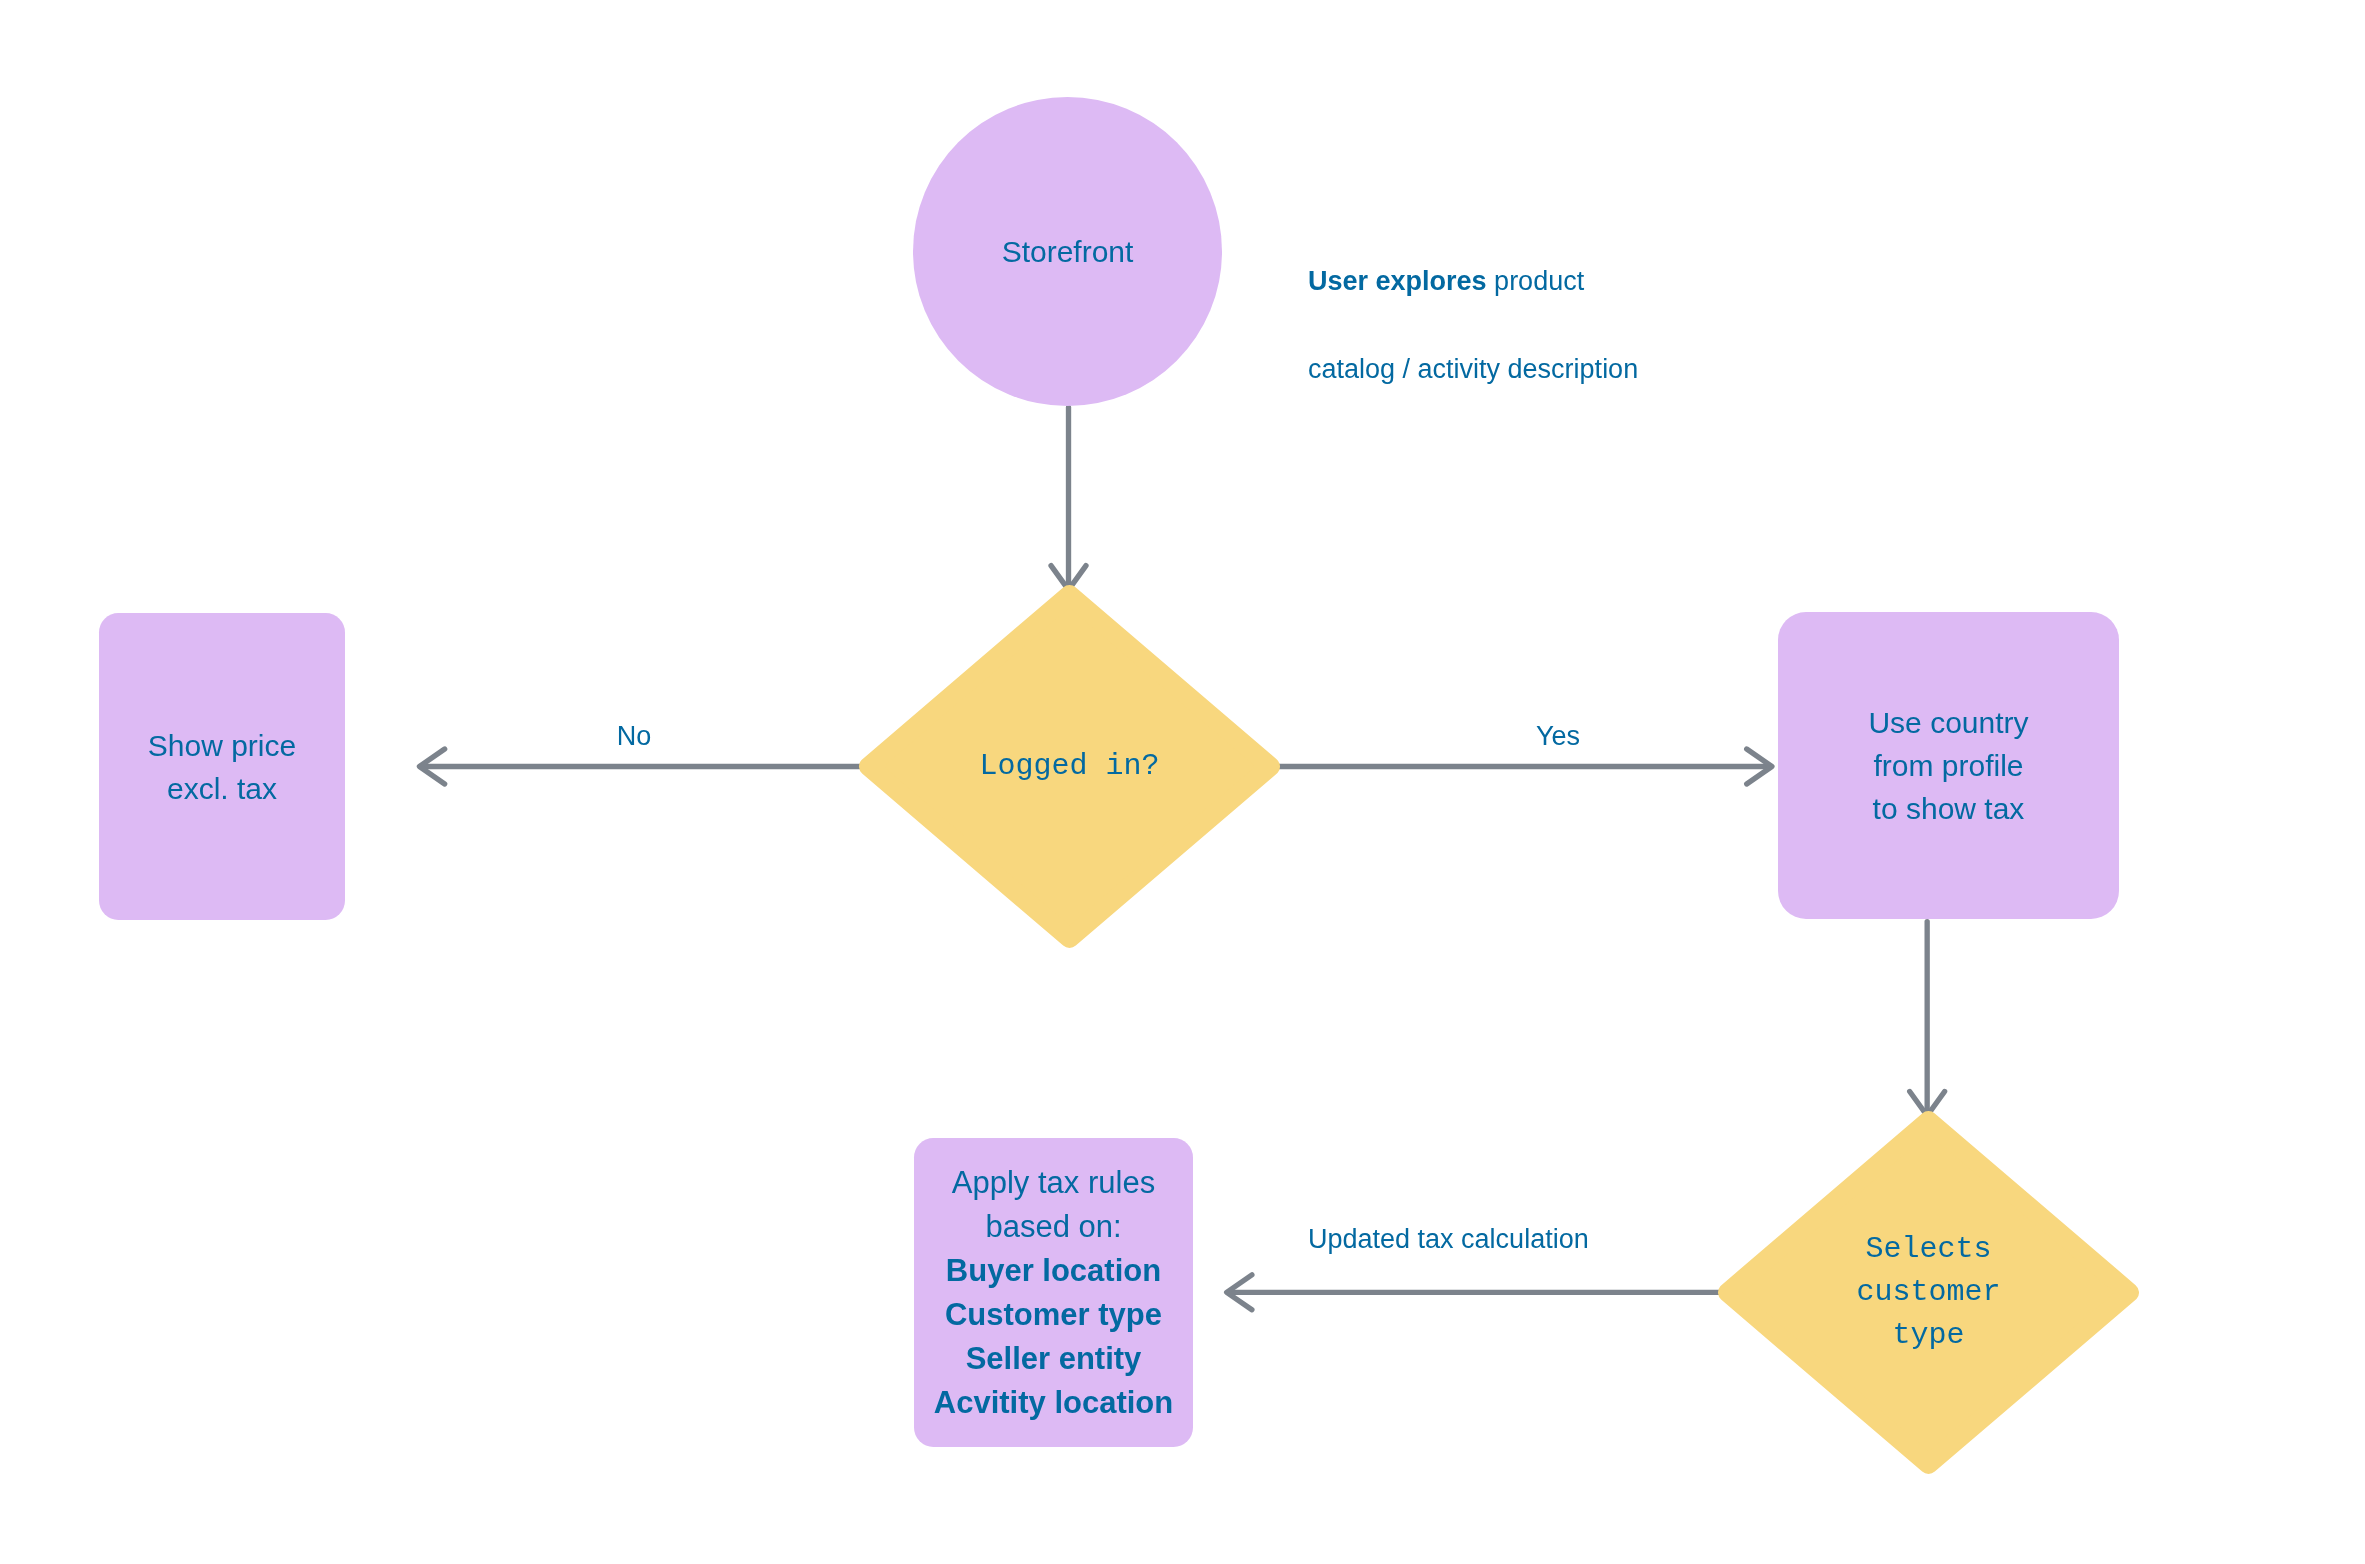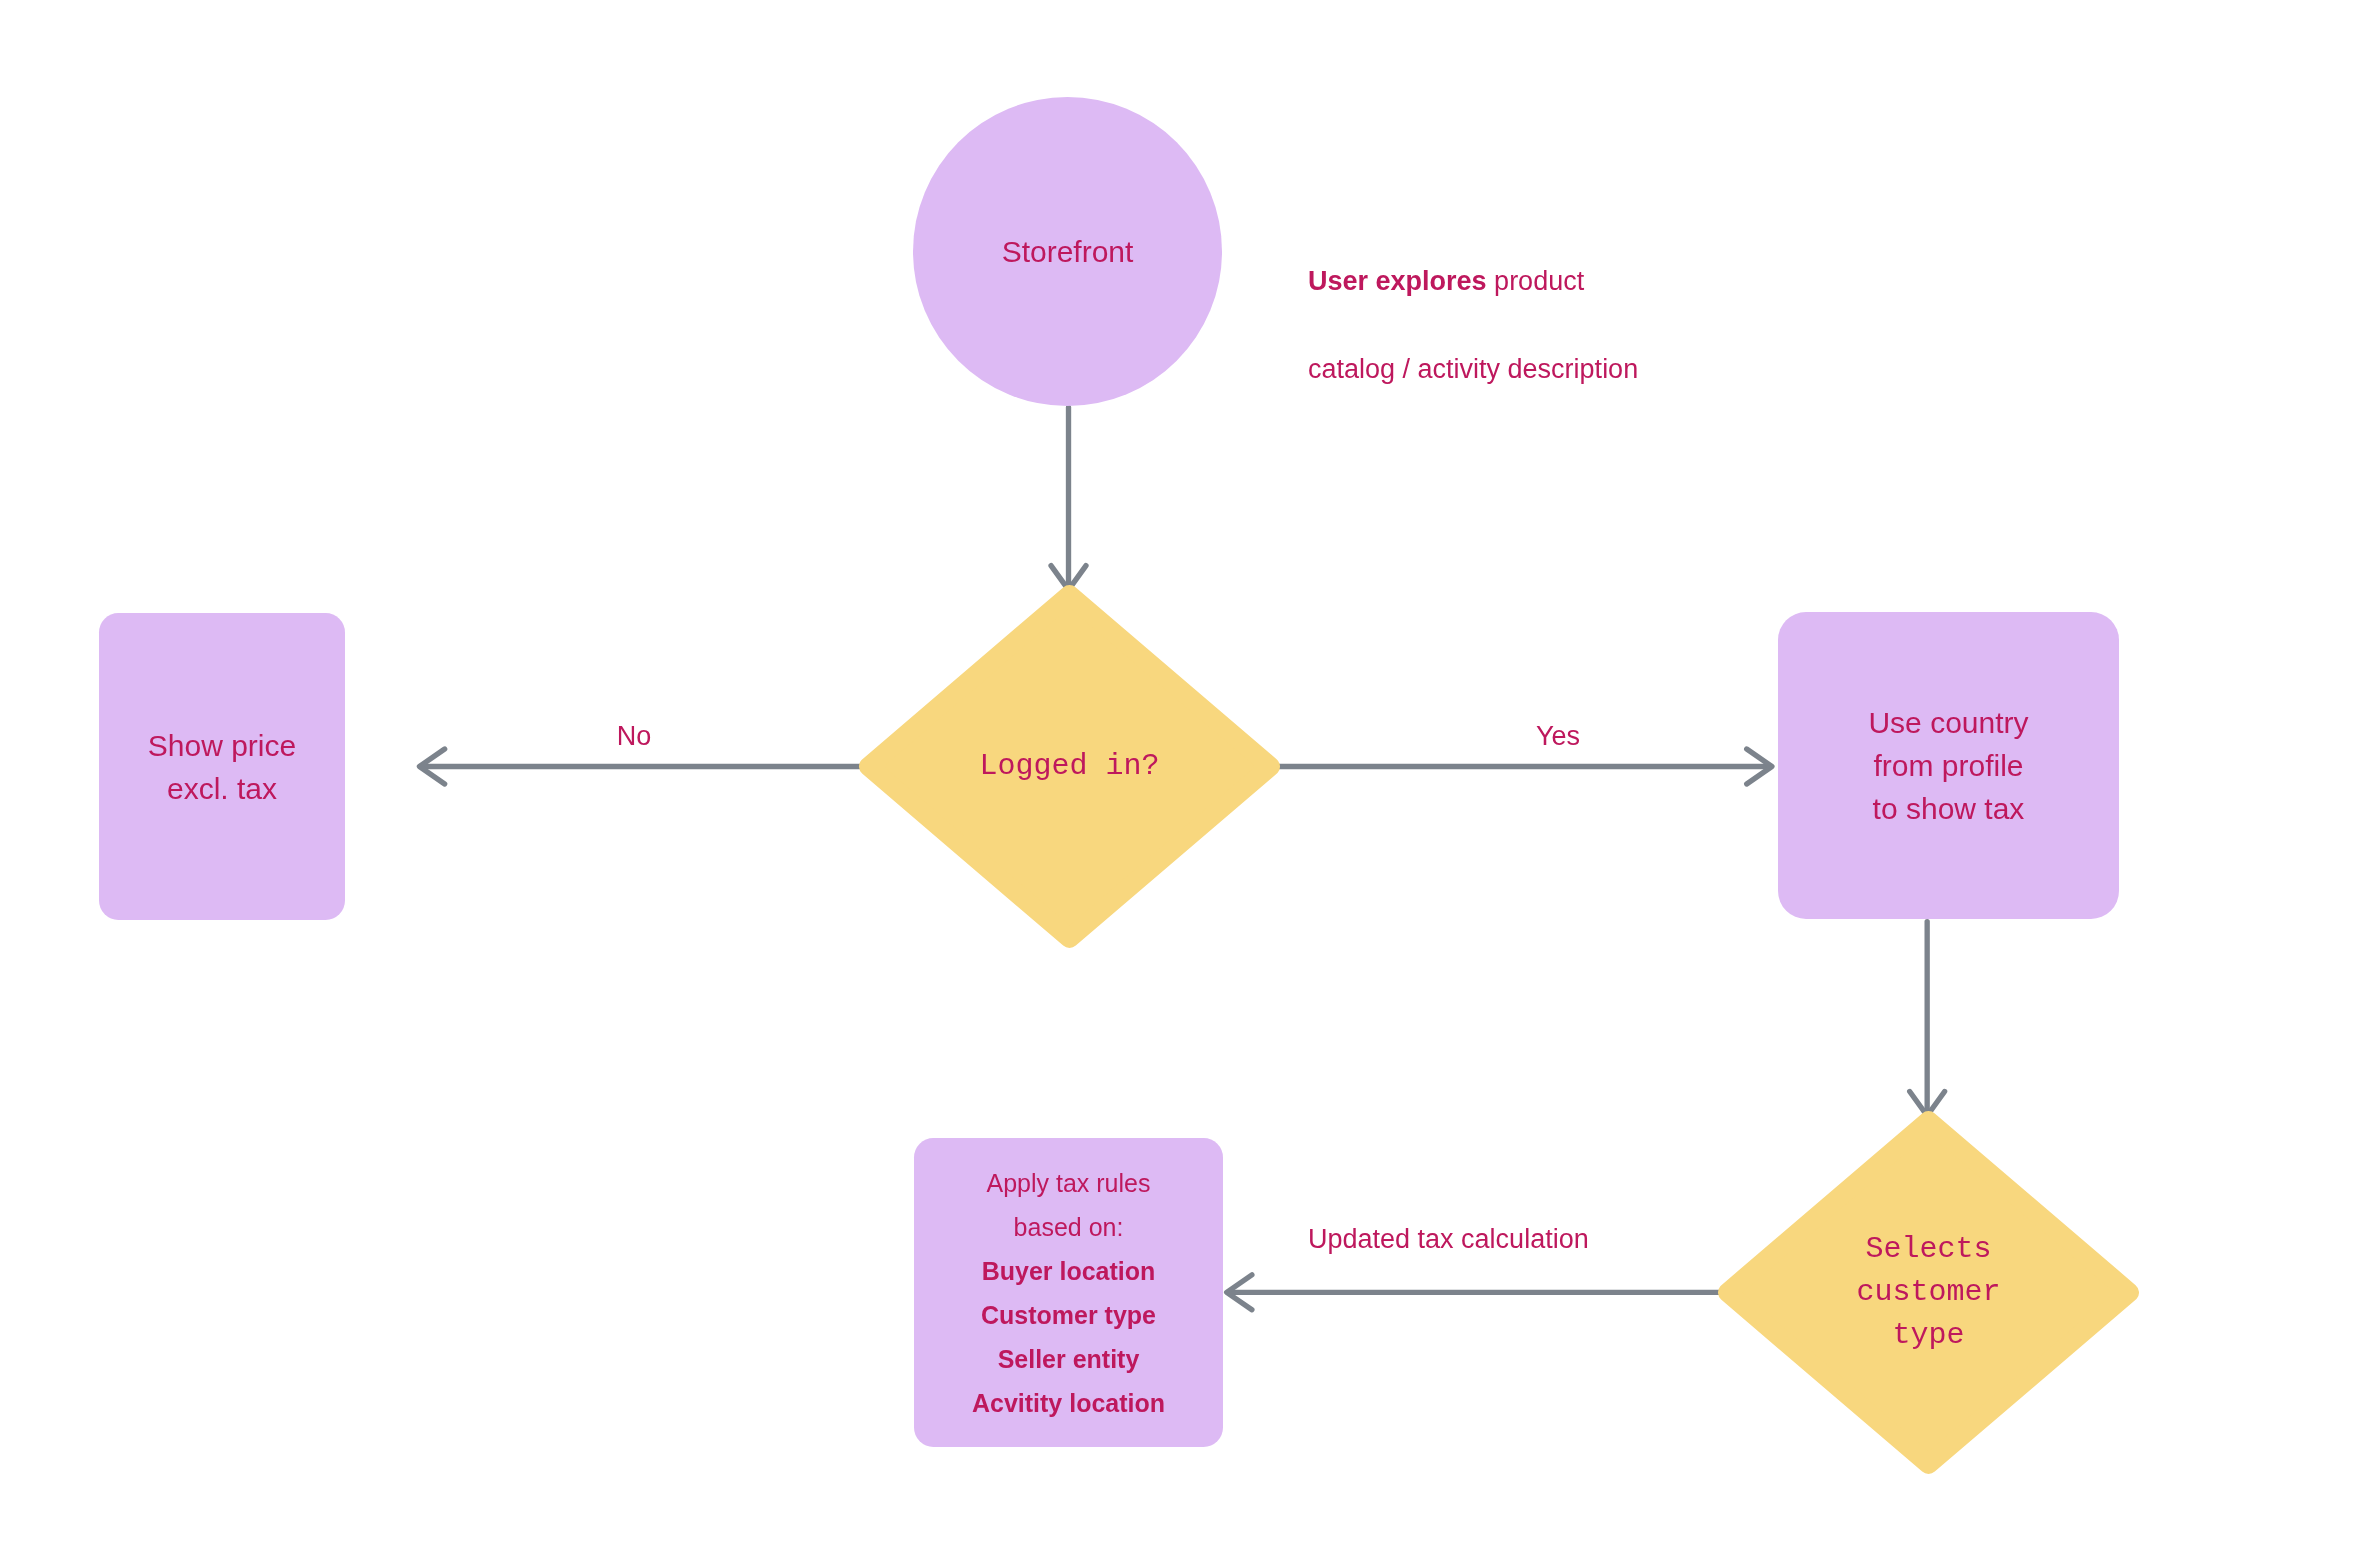--- a/index.html
+++ b/index.html
@@ -6,21 +6,21 @@
     margin: 0;
     padding: 0;
     background: #ffffff;
   }
   .canvas {
     position: relative;
     width: 2366px;
     height: 1564px;
     background: #ffffff;
     font-family: "Liberation Sans", sans-serif;
-    color: #be185d;
+    color: #0369a1;
     overflow: hidden;
   }
   .connectors {
     position: absolute;
     left: 0;
     top: 0;
     width: 2366px;
     height: 1564px;
     pointer-events: none;
   }
@@ -62,24 +62,24 @@
   .rect-use-country {
     left: 1778px;
     top: 612px;
     width: 341px;
     height: 307px;
     border-radius: 28px;
   }
   .rect-apply-tax {
     left: 914px;
     top: 1138px;
-    width: 309px;
+    width: 279px;
     height: 309px;
     flex-direction: column;
-    font-size: 25px;
+    font-size: 31px;
     line-height: 44px;
   }
   .diamond-node {
     position: absolute;
     width: 421px;
     height: 363px;
   }
   .diamond-logged-in {
     left: 859px;
     top: 585px;

